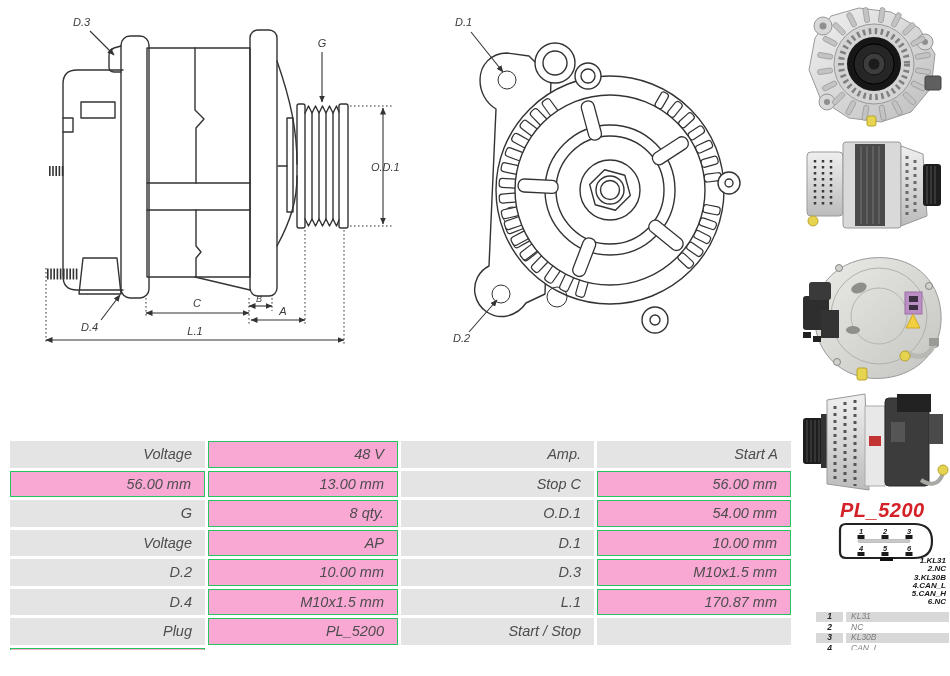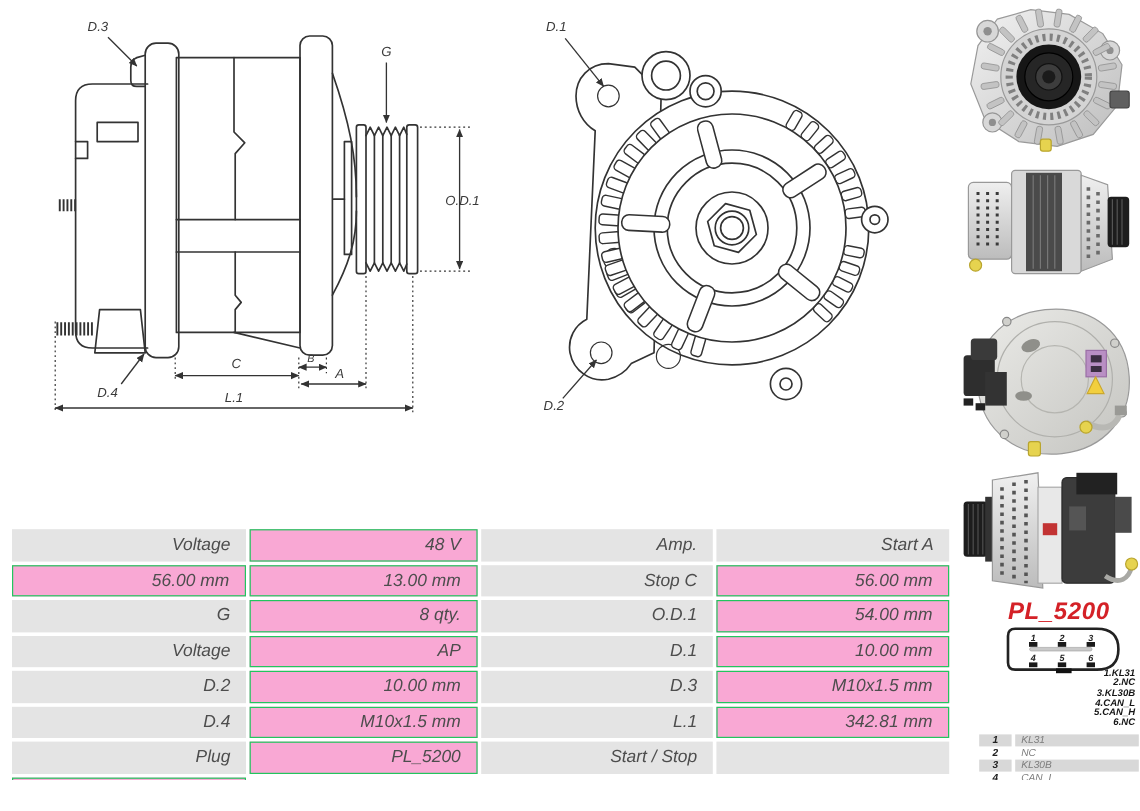--- a/index.html
+++ b/index.html
@@ -374,21 +374,21 @@
       <div class="cell val">AP</div>
       <div class="cell lab">D.1</div>
       <div class="cell val">10.00 mm</div>
       <div class="cell lab">D.2</div>
       <div class="cell val">10.00 mm</div>
       <div class="cell lab">D.3</div>
       <div class="cell val">M10x1.5 mm</div>
       <div class="cell lab">D.4</div>
       <div class="cell val">M10x1.5 mm</div>
       <div class="cell lab">L.1</div>
-      <div class="cell val">342.81 mm</div>
+      <div class="cell val">170.87 mm</div>
       <div class="cell lab">Plug</div>
       <div class="cell val">PL_5200</div>
       <div class="cell lab">Start / Stop</div>
       <div class="cell lab"></div>
       <div class="cell val"></div>
     </div>
 
   <div class="abs plug-title">PL_5200</div>
 
   <svg class="abs" style="left:836px;top:522px" width="102" height="40" viewBox="0 0 102 40">

